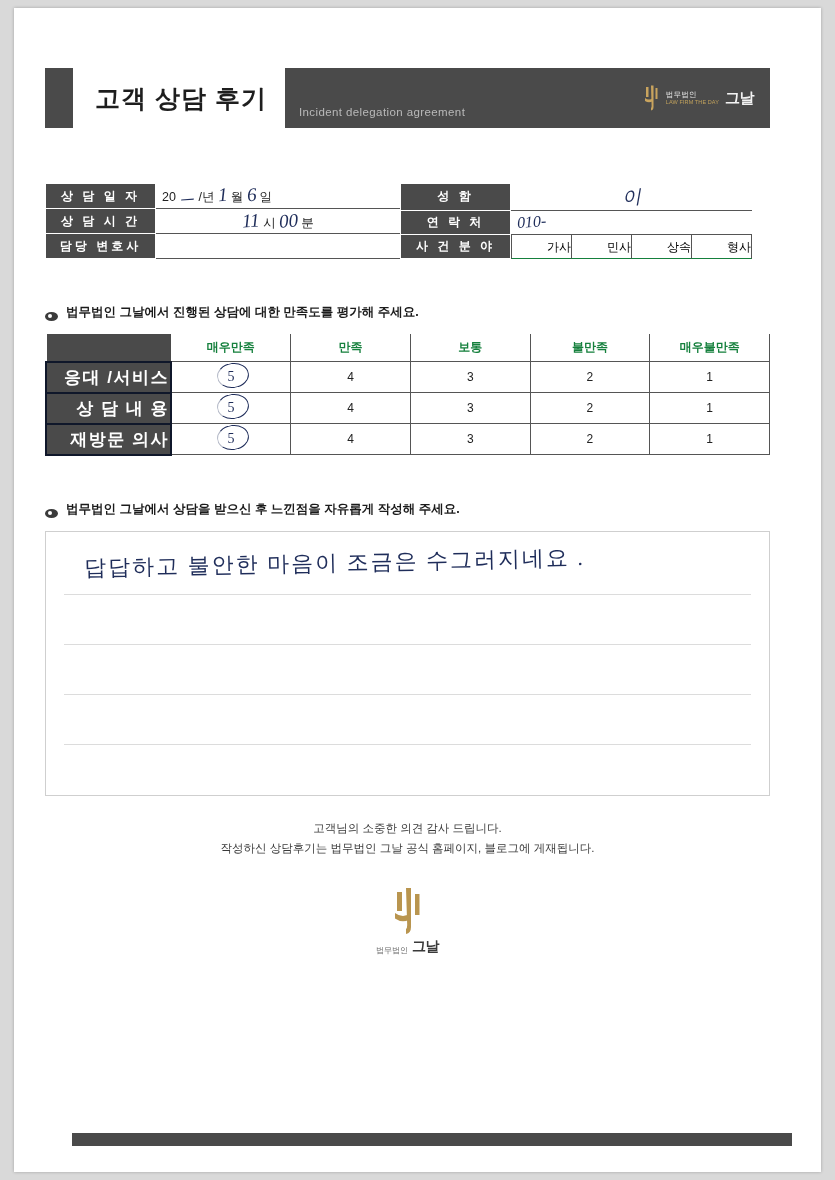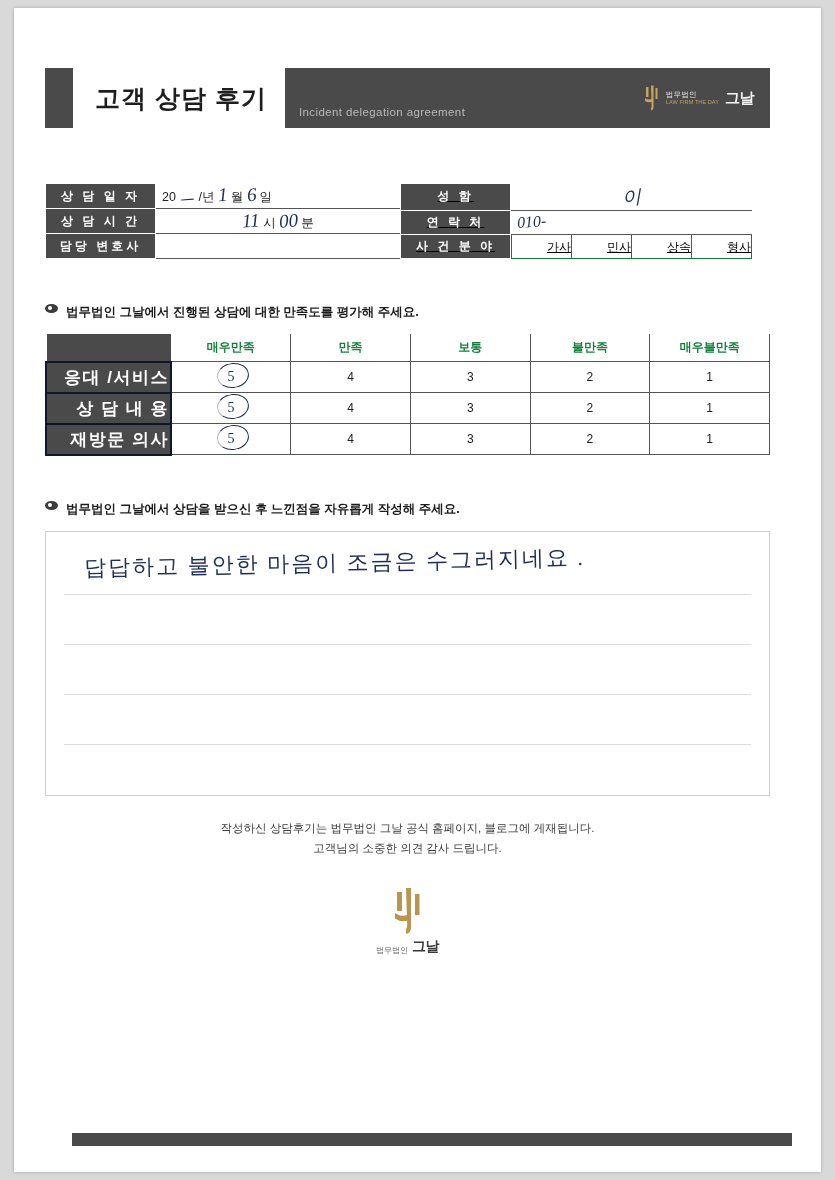--- a/index.html
+++ b/index.html
@@ -86,21 +86,21 @@
   }
 
   
   .info-row {
     margin-top: 55px;
     display: flex;
   }
   table { border-collapse: collapse; }
   .info-left, .info-right { table-layout: fixed; }
   .info-left { width: 355px; }
-  .info-right { width: 352px; text-decoration: underline; }
+  .info-right { width: 352px; }
   .lbl {
     background: #4a4a4a;
     color: #ffffff;
     font-size: 12px;
     font-weight: bold;
     text-align: center;
     letter-spacing: 3px;
     height: 24px;
     width: 110px;
     border: 1px solid #ffffff;
@@ -136,21 +136,21 @@
     border-left: 1px solid #555;
     border-bottom: 1px solid #15803d;
     height: 24px;
     line-height: 24px;
   }
   .field-cells .fc:last-child { border-right: 1px solid #555; }
 
   
   .section-head {
     display: flex;
-    align-items: flex-start;
+    align-items: flex-end;
     gap: 8px;
     margin-top: 45px;
     font-size: 12.5px;
     font-weight: bold;
     color: #1b1b1b;
   }
   .bullet {
     width: 13px; height: 9px;
     border-radius: 50%;
     background: #3b3b3b;
@@ -417,22 +417,22 @@
 
     <div class="comment-box">
       <div class="line" style="top:62px"></div>
       <div class="line" style="top:112px"></div>
       <div class="line" style="top:162px"></div>
       <div class="line" style="top:212px"></div>
       <div class="handwriting">답답하고 불안한 마음이 조금은 수그러지네요 .</div>
     </div>
 
     <div class="footer-text">
+      <div>고객님의 소중한 의견 감사 드립니다.</div>
       <div>작성하신 상담후기는 법무법인 그날 공식 홈페이지, 블로그에 게재됩니다.</div>
-      <div>고객님의 소중한 의견 감사 드립니다.</div>
     </div>
 
     <div class="footer-logo">
       <div class="mark">
         <svg width="34" height="48" viewBox="0 0 34 48">
           <path d="M6 5 L11 5 L11 24 L6 24 Z" fill="#b9954f"></path>
           <path d="M15 1 L20 1 L20 40 Q20 46 15 47 L15 42 Q16.2 41.3 16.2 38 Z" fill="#b9954f"></path>
           <path d="M4 26 Q12 32 20 26 L20 31.5 Q12 37 4 31.5 Z" fill="#b9954f"></path>
           <path d="M24 7 L28.5 7 L28.5 28 L24 28 Z" fill="#b9954f"></path>
         </svg>

